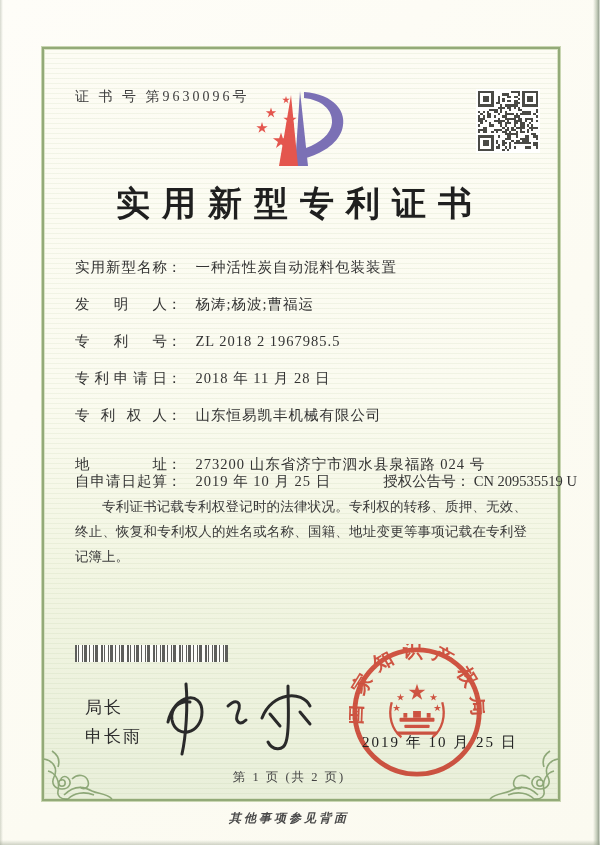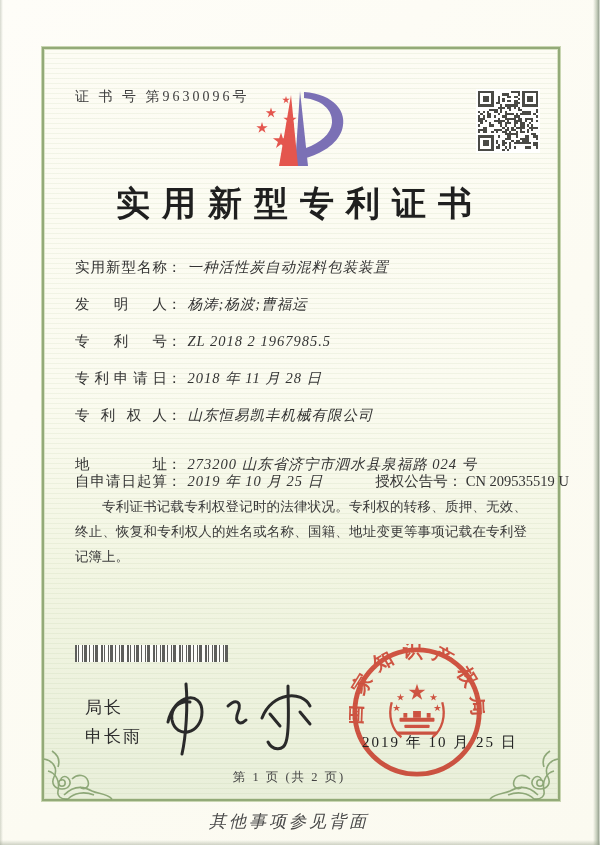--- a/index.html
+++ b/index.html
@@ -36,21 +36,21 @@
 
   .logo{position:absolute;left:246px;top:86px;width:108px;height:88px;}
   .qr{position:absolute;left:476px;top:89px;width:64px;height:64px;}
 
   .title{position:absolute;left:0;right:0;top:181px;text-align:center;
     font-size:34px;font-weight:600;letter-spacing:12px;color:#1f1f1f;}
 
   .fields{position:absolute;left:75px;top:252px;width:460px;font-size:14.5px;color:#333;}
   .frow{position:absolute;left:0;white-space:nowrap;}
   .flabel{display:inline-block;width:92px;text-align:justify;text-align-last:justify;}
-  .fvalue{margin-left:6px;letter-spacing:1px;font-style:italic;}
+  .fvalue{margin-left:14px;letter-spacing:1px;}
   .grant-no-group{margin-left:52px;text-align:right;}
 
   .body-text{position:absolute;left:75px;top:495px;width:452px;
     font-size:13.5px;line-height:1.85;color:#3a3a3a;text-align:justify;}
   .body-text p{margin:0;text-indent:2em;}
 
   .barcode{position:absolute;left:75px;top:645px;width:153px;height:17px;
     background:repeating-linear-gradient(90deg,
       #444 0 2px, #fff 2px 3px, #444 3px 4px, #fff 4px 7px,
       #444 7px 8px, #fff 8px 9px, #444 9px 12px, #fff 12px 14px,
@@ -58,21 +58,21 @@
       #444 20px 23px, #fff 23px 26px);
     opacity:.85;}
 
   .signer{position:absolute;left:85px;top:694px;font-size:17px;color:#2e2e2e;line-height:1.7;letter-spacing:2px;}
   .signature{position:absolute;left:150px;top:678px;width:180px;height:86px;color:#2a2a2a;}
 
   .seal{position:absolute;left:349px;top:644px;width:136px;height:136px;opacity:.92;mix-blend-mode:multiply;}
   .seal-date{position:absolute;left:362px;top:733px;font-size:15px;letter-spacing:2px;color:#222;z-index:5;}
 
   .page-footer{position:absolute;left:0;right:22px;top:769px;text-align:center;font-size:12.5px;color:#444;letter-spacing:2px;}
-  .back-note{position:absolute;left:0;right:22px;top:810px;text-align:center;font-size:17px;color:#4a4a4a;letter-spacing:3px;font-style:italic;}
+  .back-note{position:absolute;left:0;right:22px;top:810px;text-align:center;font-size:12px;color:#4a4a4a;letter-spacing:3px;font-style:italic;font-weight:bold;}
 </style>
 </head>
 <body>
 
 <div class="paper">
 
   <div class="frame">
     <div class="corner bl">
       <svg viewBox="0 0 84 84" fill="none" stroke="currentColor" stroke-width="1.6">
         <path d="M6 38 C 16 40, 20 48, 16 56 C 13 62, 16 68, 24 68 C 32 68, 34 61, 30 57 C 27 54, 22 56, 23 60"></path>

